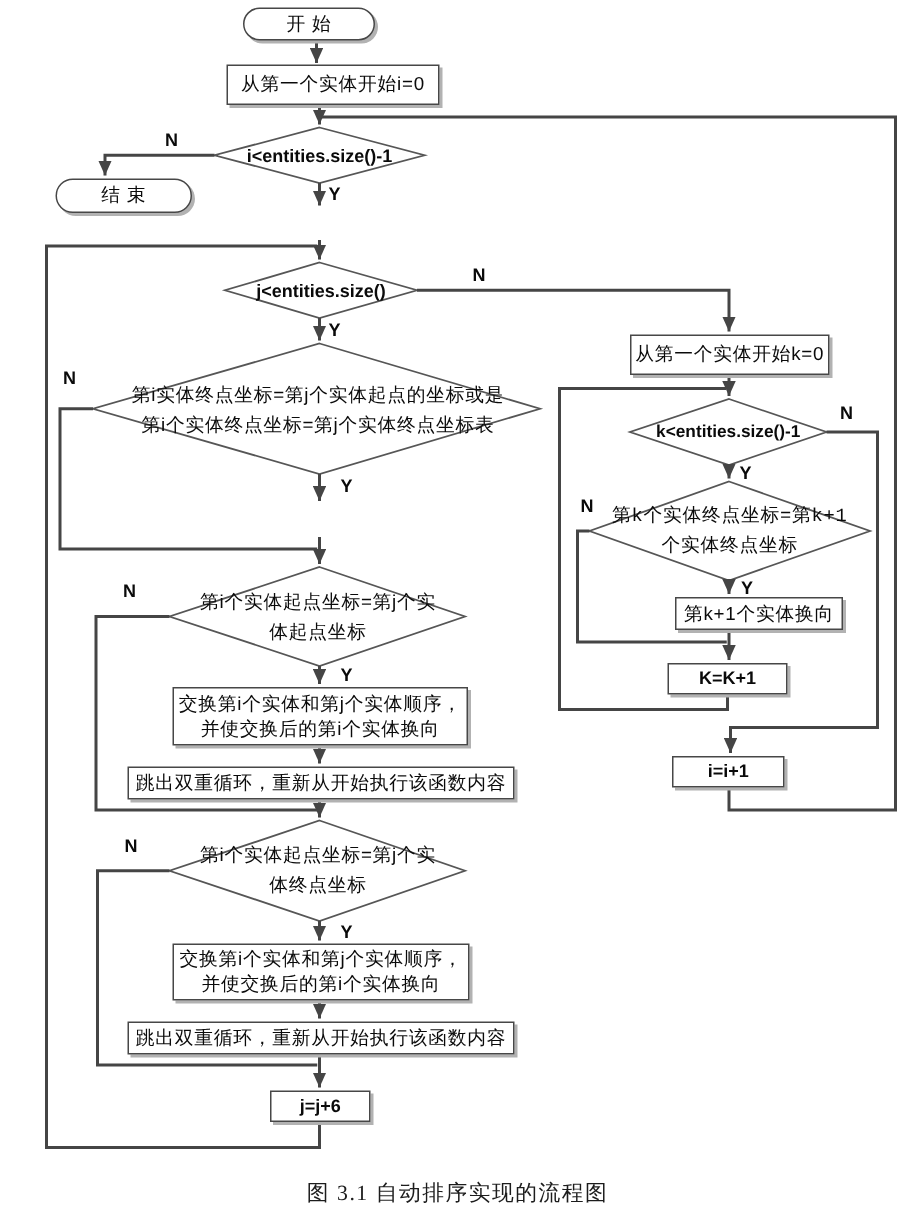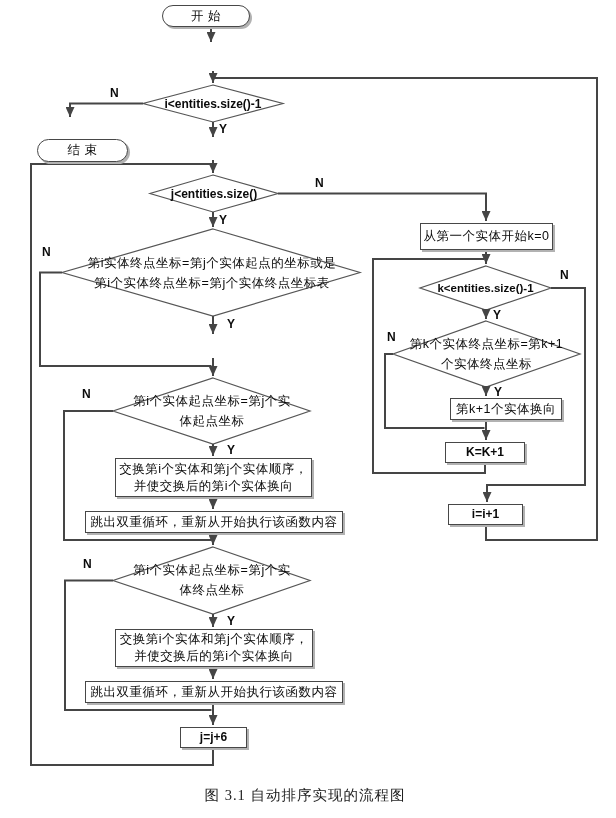--- a/index.html
+++ b/index.html
@@ -78,21 +78,22 @@
       <path d="M485,463 L485,473 L373,473 L373,259 L484,259"></path>
       <path d="M486,310 L486,319" marker-end="url(#ah)"></path>
       <path d="M551,288 L585,288 L585,485 L487,485 L487,502" marker-end="url(#ah)"></path>
       <path d="M486,387 L486,396" marker-end="url(#ah)"></path>
       <path d="M393,354 L385,354 L385,428 L484.5,428"></path>
       <path d="M486,420 L486,440" marker-end="url(#ah)"></path>
     </g>
   </svg>
 
   <div class="node stadium" style="left:162px;top:5px;width:88px;height:22px;">开 始</div>
-  <div class="node stadium" style="left:37px;top:119px;width:91px;height:23px;margin-top:20px;">结 束</div>
+  <div class="node" style="left:151px;top:43px;width:142px;height:27px;">从第一个实体开始i=0</div>
+  <div class="node stadium" style="left:37px;top:119px;width:91px;height:23px;">结 束</div>
   <div class="node" style="left:115px;top:458px;width:197px;height:39px;">交换第i个实体和第j个实体顺序，
 并使交换后的第i个实体换向</div>
   <div class="node" style="left:85px;top:511px;width:258px;height:22px;">跳出双重循环，重新从开始执行该函数内容</div>
   <div class="node" style="left:115px;top:629px;width:198px;height:38px;">交换第i个实体和第j个实体顺序，
 并使交换后的第i个实体换向</div>
   <div class="node" style="left:85px;top:681px;width:258px;height:22px;">跳出双重循环，重新从开始执行该函数内容</div>
   <div class="node code" style="left:180px;top:727px;width:67px;height:21px;">j=j+6</div>
   <div class="node" style="left:420px;top:223px;width:133px;height:27px;">从第一个实体开始k=0</div>
   <div class="node" style="left:430px;top:398px;width:112px;height:22px;margin-left:20px;">第k+1个实体换向</div>
   <div class="node code" style="left:445px;top:442px;width:80px;height:21px;">K=K+1</div>
@@ -100,21 +101,21 @@
 
   <div class="dlabel code" style="left:145px;top:86px;width:136px;height:36px;">i&lt;entities.size()-1</div>
   <div class="dlabel code" style="left:152px;top:176px;width:124px;height:36px;">j&lt;entities.size()</div>
   <div class="dlabel" style="left:64px;top:231px;width:296px;height:84px;">第i实体终点坐标=第j个实体起点的坐标或是
 第i个实体终点坐标=第j个实体终点坐标表</div>
   <div class="dlabel" style="left:115px;top:379px;width:194px;height:64px;">第i个实体起点坐标=第j个实
 体起点坐标</div>
   <div class="dlabel" style="left:115px;top:548px;width:194px;height:64px;">第i个实体起点坐标=第j个实
 体终点坐标</div>
   <div class="dlabel code" style="left:422px;top:267px;width:127px;height:42px;font-size:11.5px;">k&lt;entities.size()-1</div>
-  <div class="dlabel" style="left:395px;top:322px;width:183px;height:64px;">第k个实体终点坐标=第k+1
+  <div class="dlabel" style="left:395px;top:322px;width:183px;height:64px;font-family:Liberation Mono, monospace;">第k个实体终点坐标=第k+1
 个实体终点坐标</div>
 
   <span class="elabel" style="left:110px;top:86px;">N</span>
   <span class="elabel" style="left:219px;top:122px;">Y</span>
   <span class="elabel" style="left:315px;top:176px;">N</span>
   <span class="elabel" style="left:219px;top:213px;">Y</span>
   <span class="elabel" style="left:42px;top:245px;">N</span>
   <span class="elabel" style="left:227px;top:317px;">Y</span>
   <span class="elabel" style="left:82px;top:387px;">N</span>
   <span class="elabel" style="left:227px;top:443px;">Y</span>

